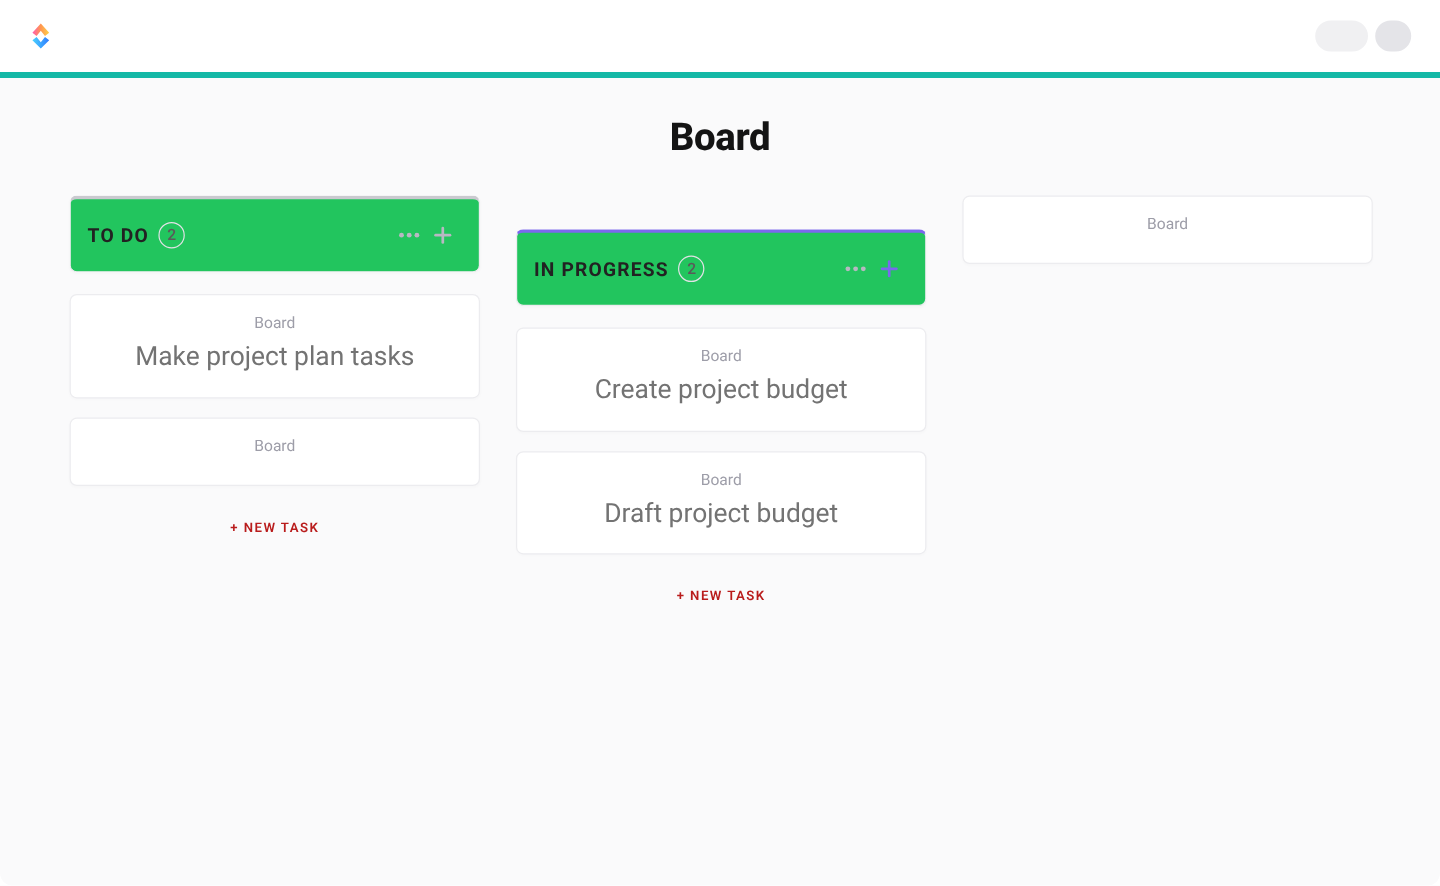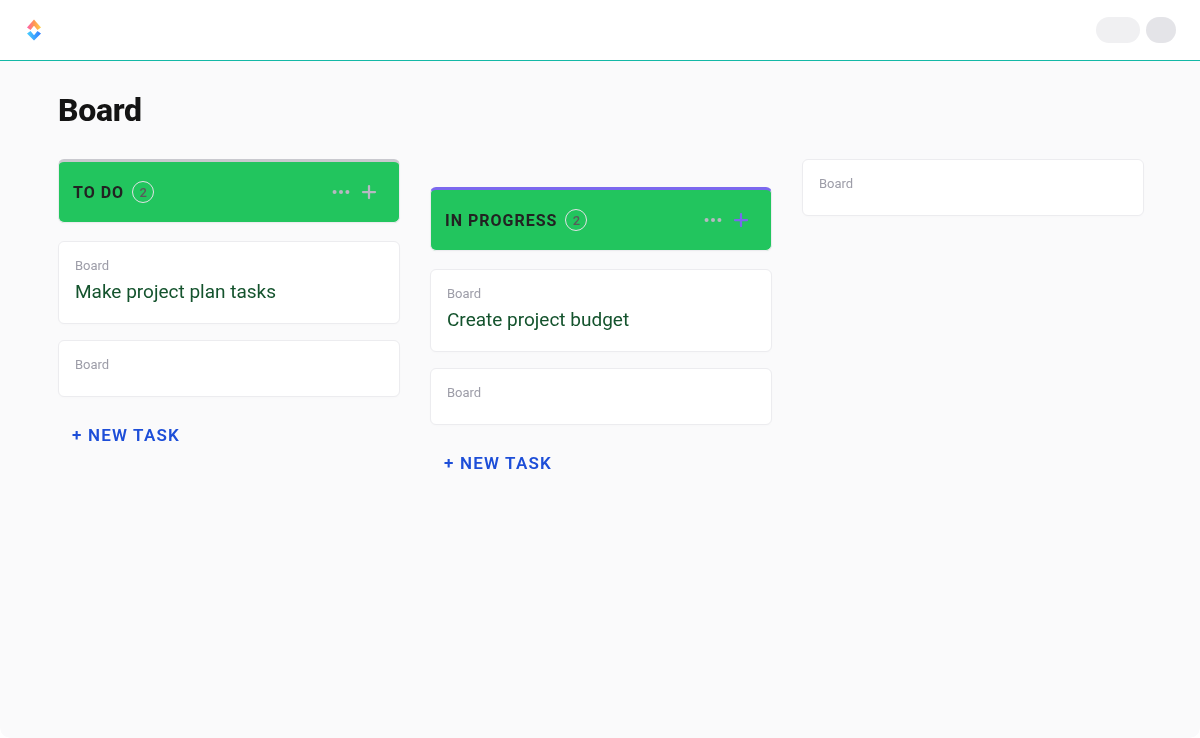--- a/index.html
+++ b/index.html
@@ -32,24 +32,25 @@
     .pill {
       border-radius: 14px;
       background: #f0f0f2;
       height: 26px;
     }
     .pill-a { width: 44px; }
     .pill-b { width: 30px; background: #e4e4e8; }
     .main {
       background: #fafafb;
       height: calc(738px - 60px);
-      border-top: 1px solid #14b8a6;
+      border-top: 5px solid #14b8a6;
       padding: 30px 58px 16px 58px;
       border-bottom-left-radius: 10px;
       border-bottom-right-radius: 10px;
+      text-align: center;
     }
     .page-title {
       font-size: 32px;
       font-weight: 800;
       color: #141414;
       letter-spacing: -0.3px;
       margin-bottom: 30px;
     }
     .columns {
       display: flex;
@@ -114,30 +115,30 @@
       margin-bottom: 16px;
       box-shadow: 0 1px 2px rgba(0,0,0,0.015);
       cursor: pointer;
     }
     .card-cat {
       font-size: 13px;
       color: #9d9da8;
       margin-bottom: 6px;
     }
     .card-title {
-      font-size: 19px;
-      color: #14532d;
+      font-size: 22px;
+      color: #737373;
       font-weight: 400;
       line-height: 1.35;
     }
     .new-task {
-      font-size: 17px;
+      font-size: 11px;
       letter-spacing: 1.2px;
       font-weight: 600;
-      color: #1d4ed8;
+      color: #b91c1c;
       padding: 12px 14px;
       text-transform: uppercase;
       cursor: pointer;
     }
     .border-grey { border-top-color: #c9c9cf; }
     .border-purple { border-top-color: #7b68ee; margin-top: 28px; }
     .border-green { border-top-color: #6bc950; }
   </style>
 </head>
 <body>
@@ -215,20 +216,21 @@
               <line x1="4" y1="12" x2="20" y2="12"></line>
             </svg>
           </span>
         </div>
         <div class="card">
           <div class="card-cat">Board</div>
           <div class="card-title">Create project budget</div>
         </div>
         <div class="card">
           <div class="card-cat">Board</div>
+          <div class="card-title">Draft project budget</div>
         </div>
         <div class="new-task">+ NEW TASK</div>
       </div>
       <div class="column">
         <div class="card">
           <div class="card-cat">Board</div>
         </div>
       </div>
     </div>
 </div>

